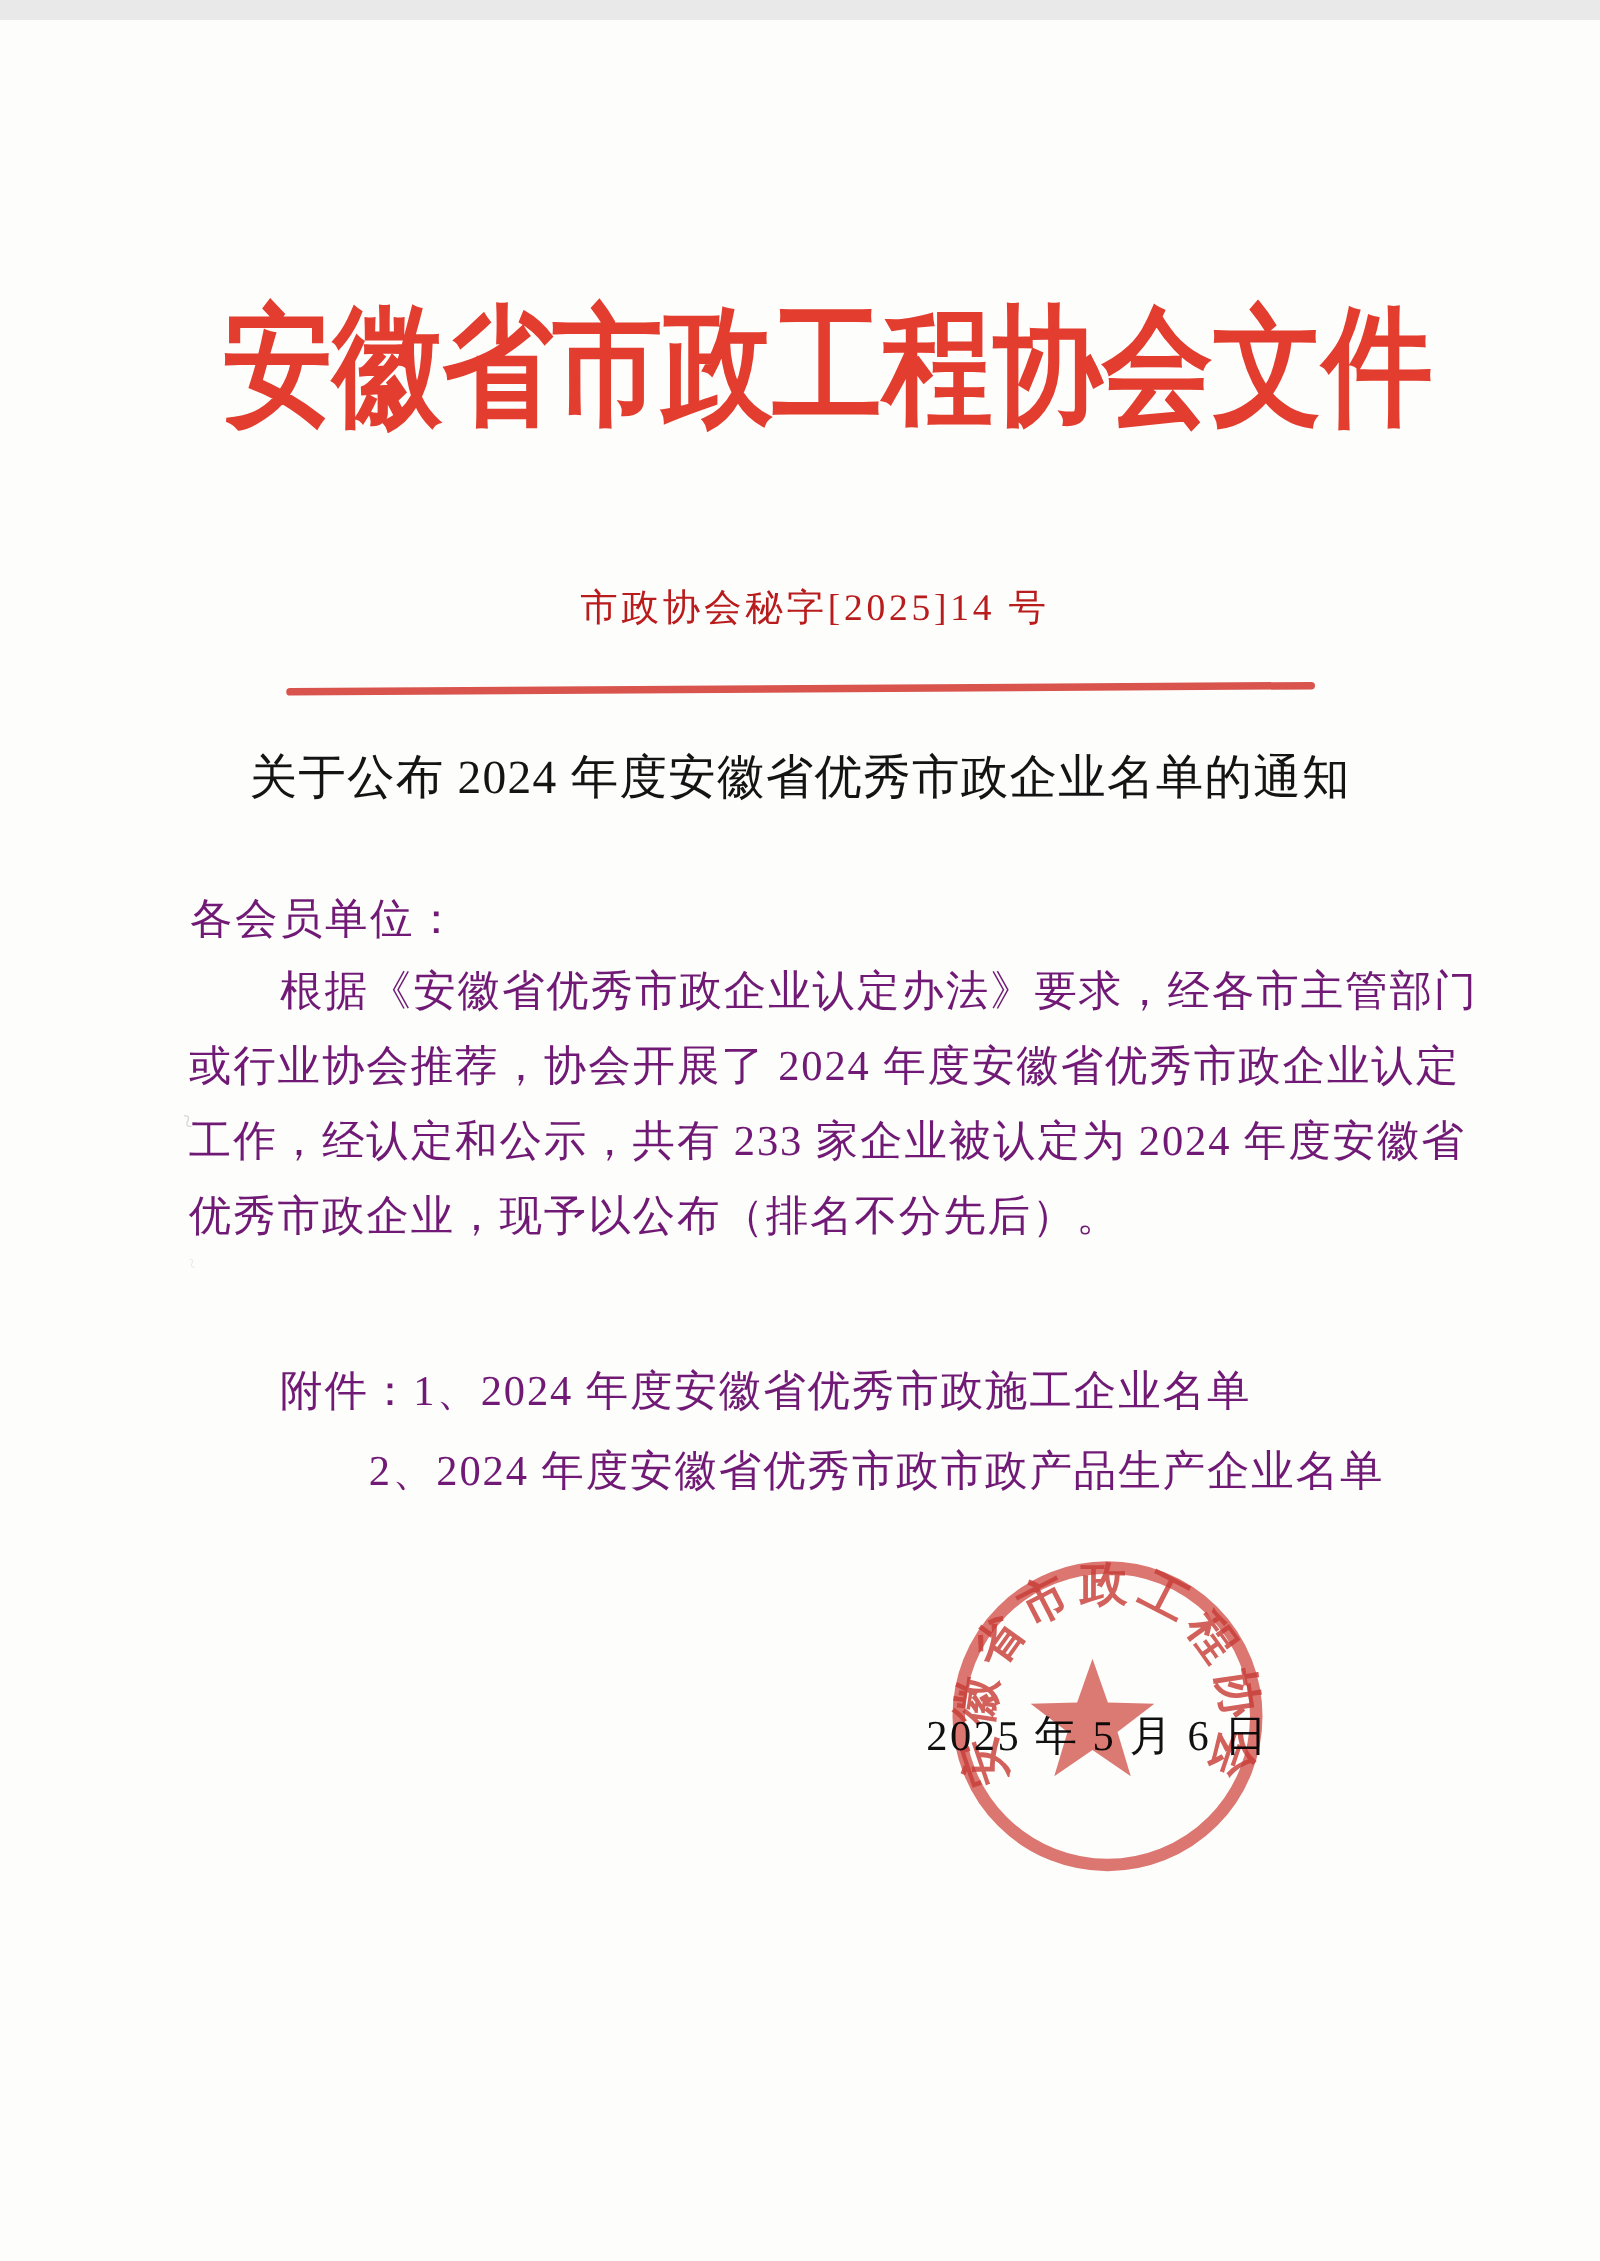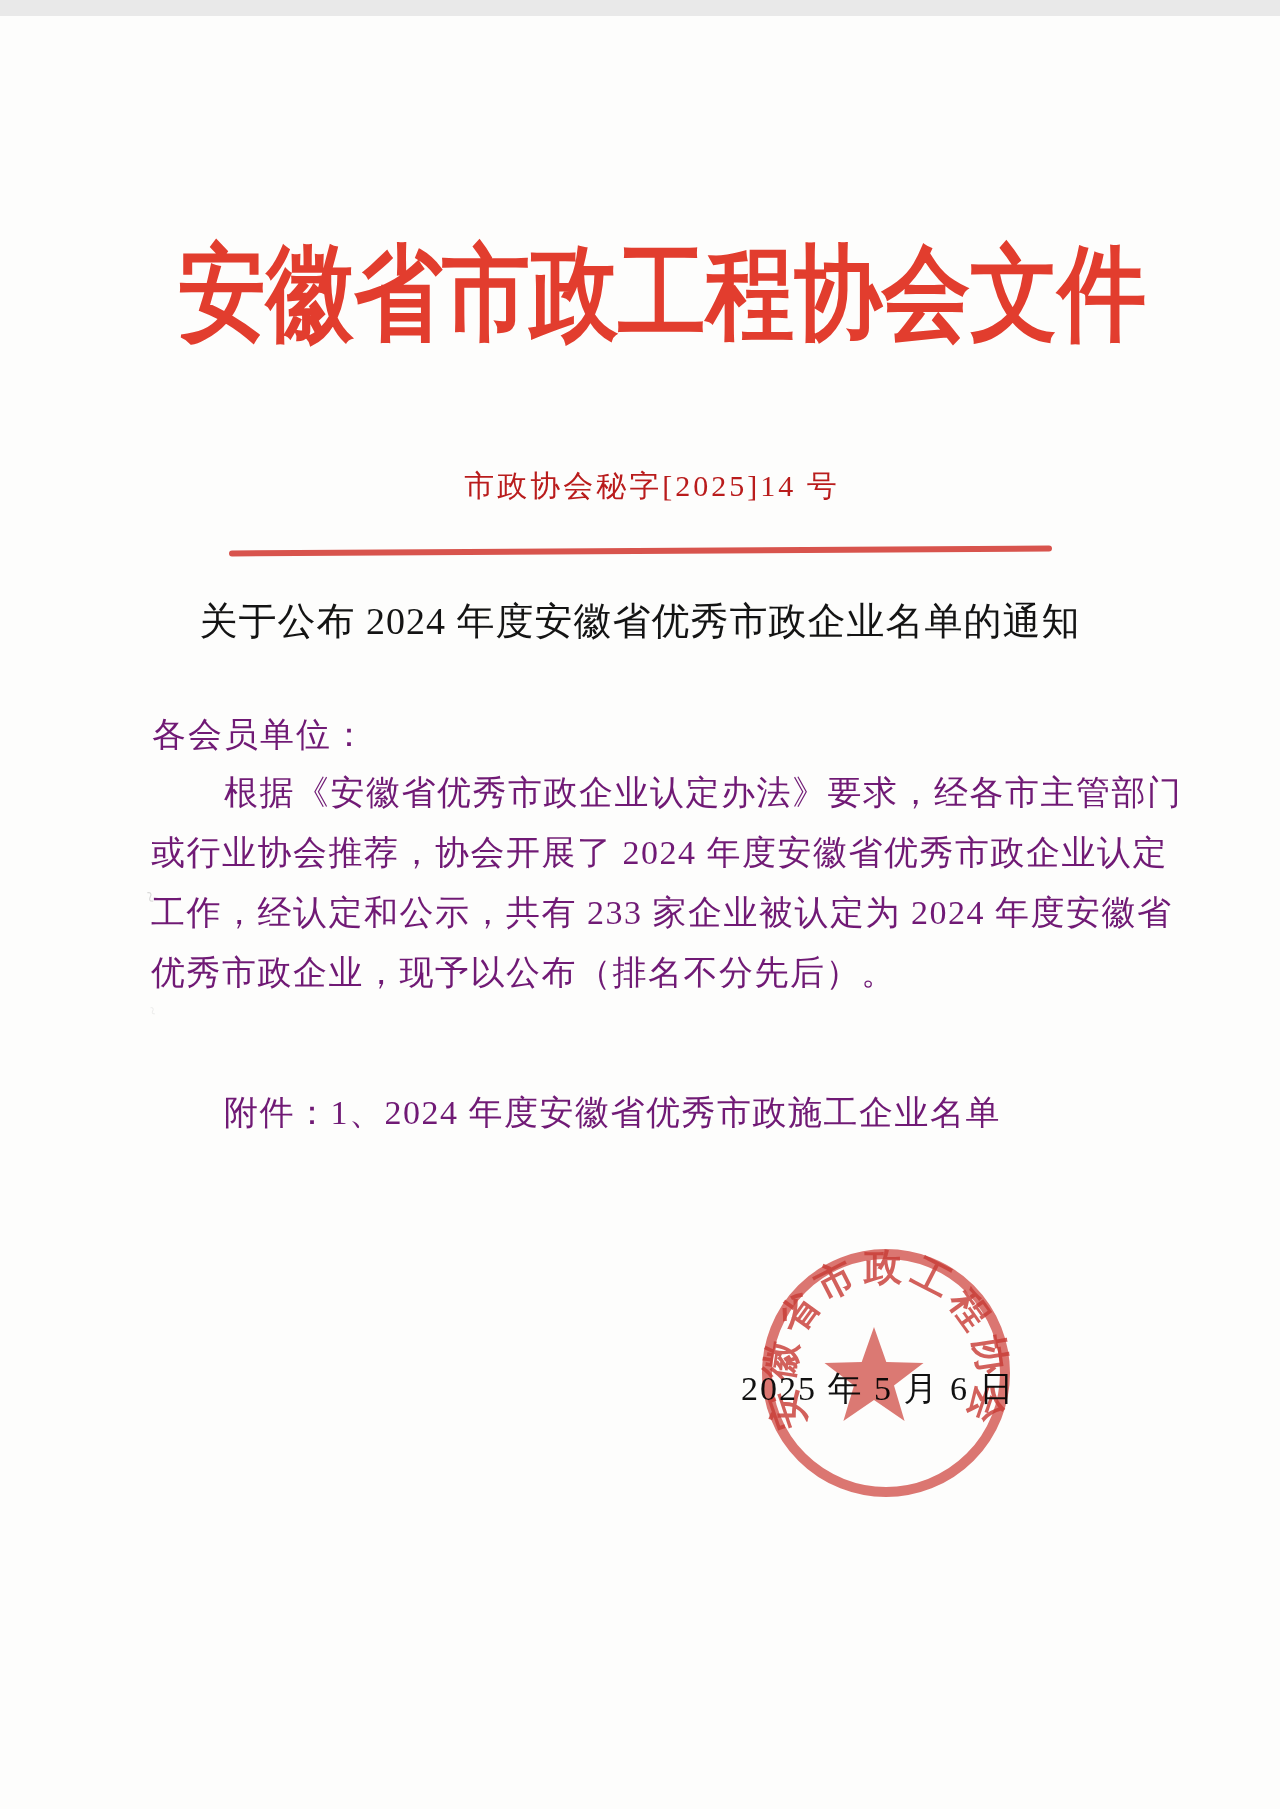--- a/index.html
+++ b/index.html
@@ -77,20 +77,21 @@
   <div class="notice-title">关于公布 2024 年度安徽省优秀市政企业名单的通知</div>
 
   <div class="body-line salutation">各会员单位：</div>
 
   <div class="body-line para-0">根据《安徽省优秀市政企业认定办法》要求，经各市主管部门</div>
   <div class="body-line para-1">或行业协会推荐，协会开展了 2024 年度安徽省优秀市政企业认定</div>
   <div class="body-line para-2">工作，经认定和公示，共有 233 家企业被认定为 2024 年度安徽省</div>
   <div class="body-line para-3">优秀市政企业，现予以公布（排名不分先后）。</div>
 
   <div class="body-line attach-0">附件：1、2024 年度安徽省优秀市政施工企业名单</div>
+  <div class="body-line attach-1">2、2024 年度安徽省优秀市政市政产品生产企业名单</div>
 
   <div class="doc-date">2025 年 5 月 6 日</div>
 
   <div class="seal">
     <svg width="258" height="258" viewBox="0 0 258 258">
       <circle class="seal-ring" cx="129" cy="129" r="119"></circle>
       <polygon class="seal-star" points="117,83 129.3,118 166.5,119 137,141.5 147.6,177 117,156 86.4,177 97,141.5 67.5,119 104.7,118"></polygon>
       <defs>
         <path id="sealArc" d="M 52.8 182.4 A 93 93 0 1 1 205.2 182.4" fill="none"></path>
       </defs>

